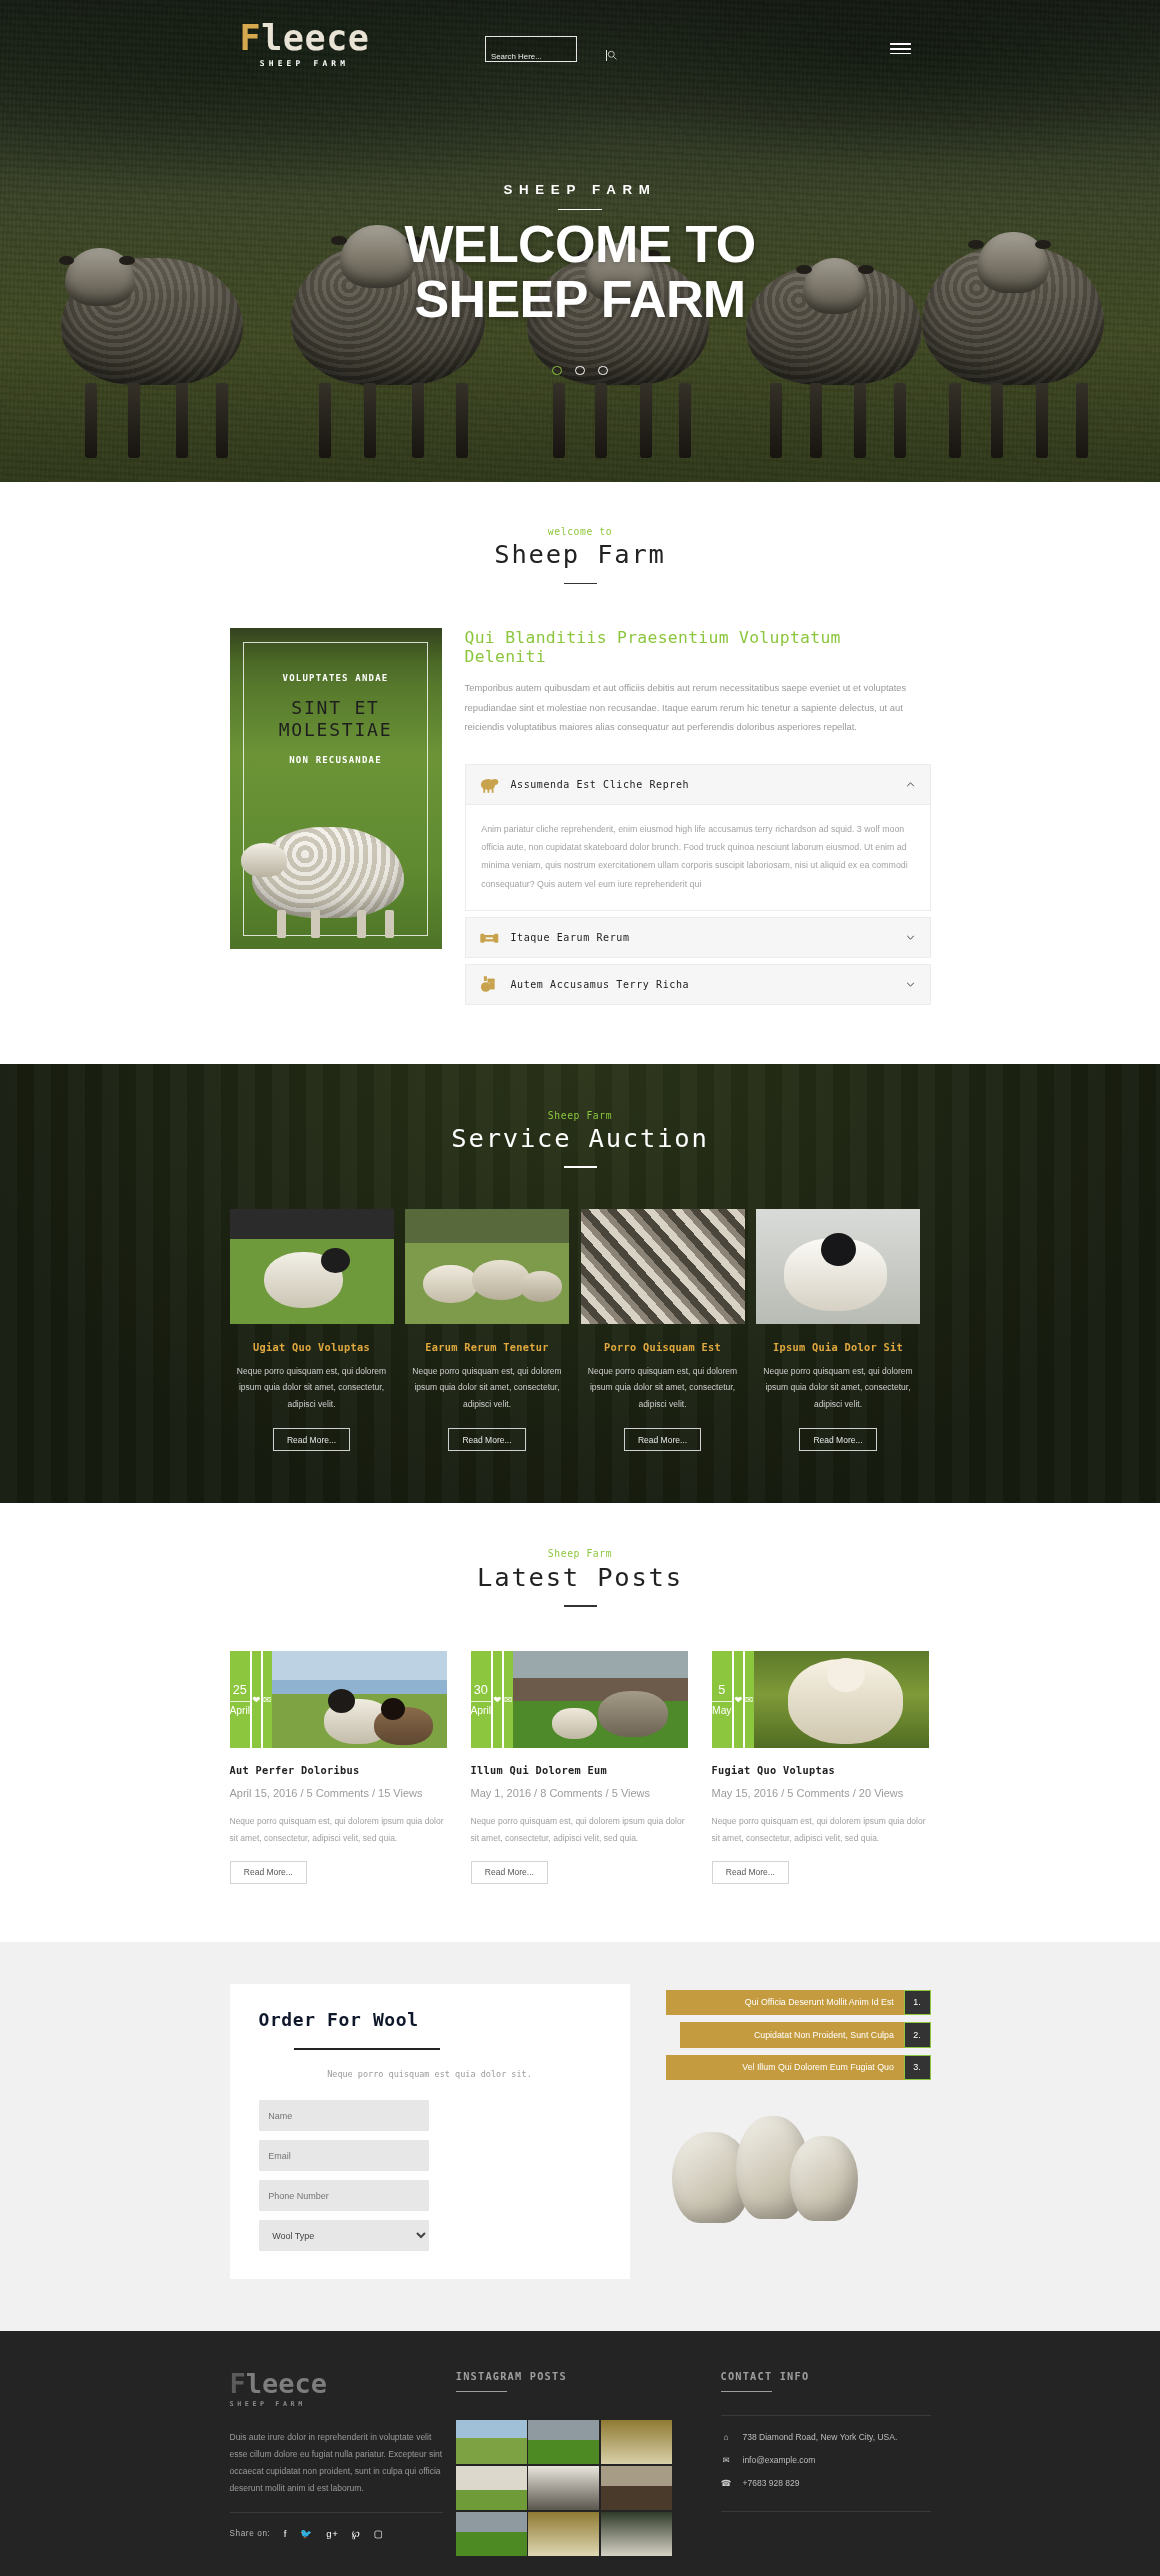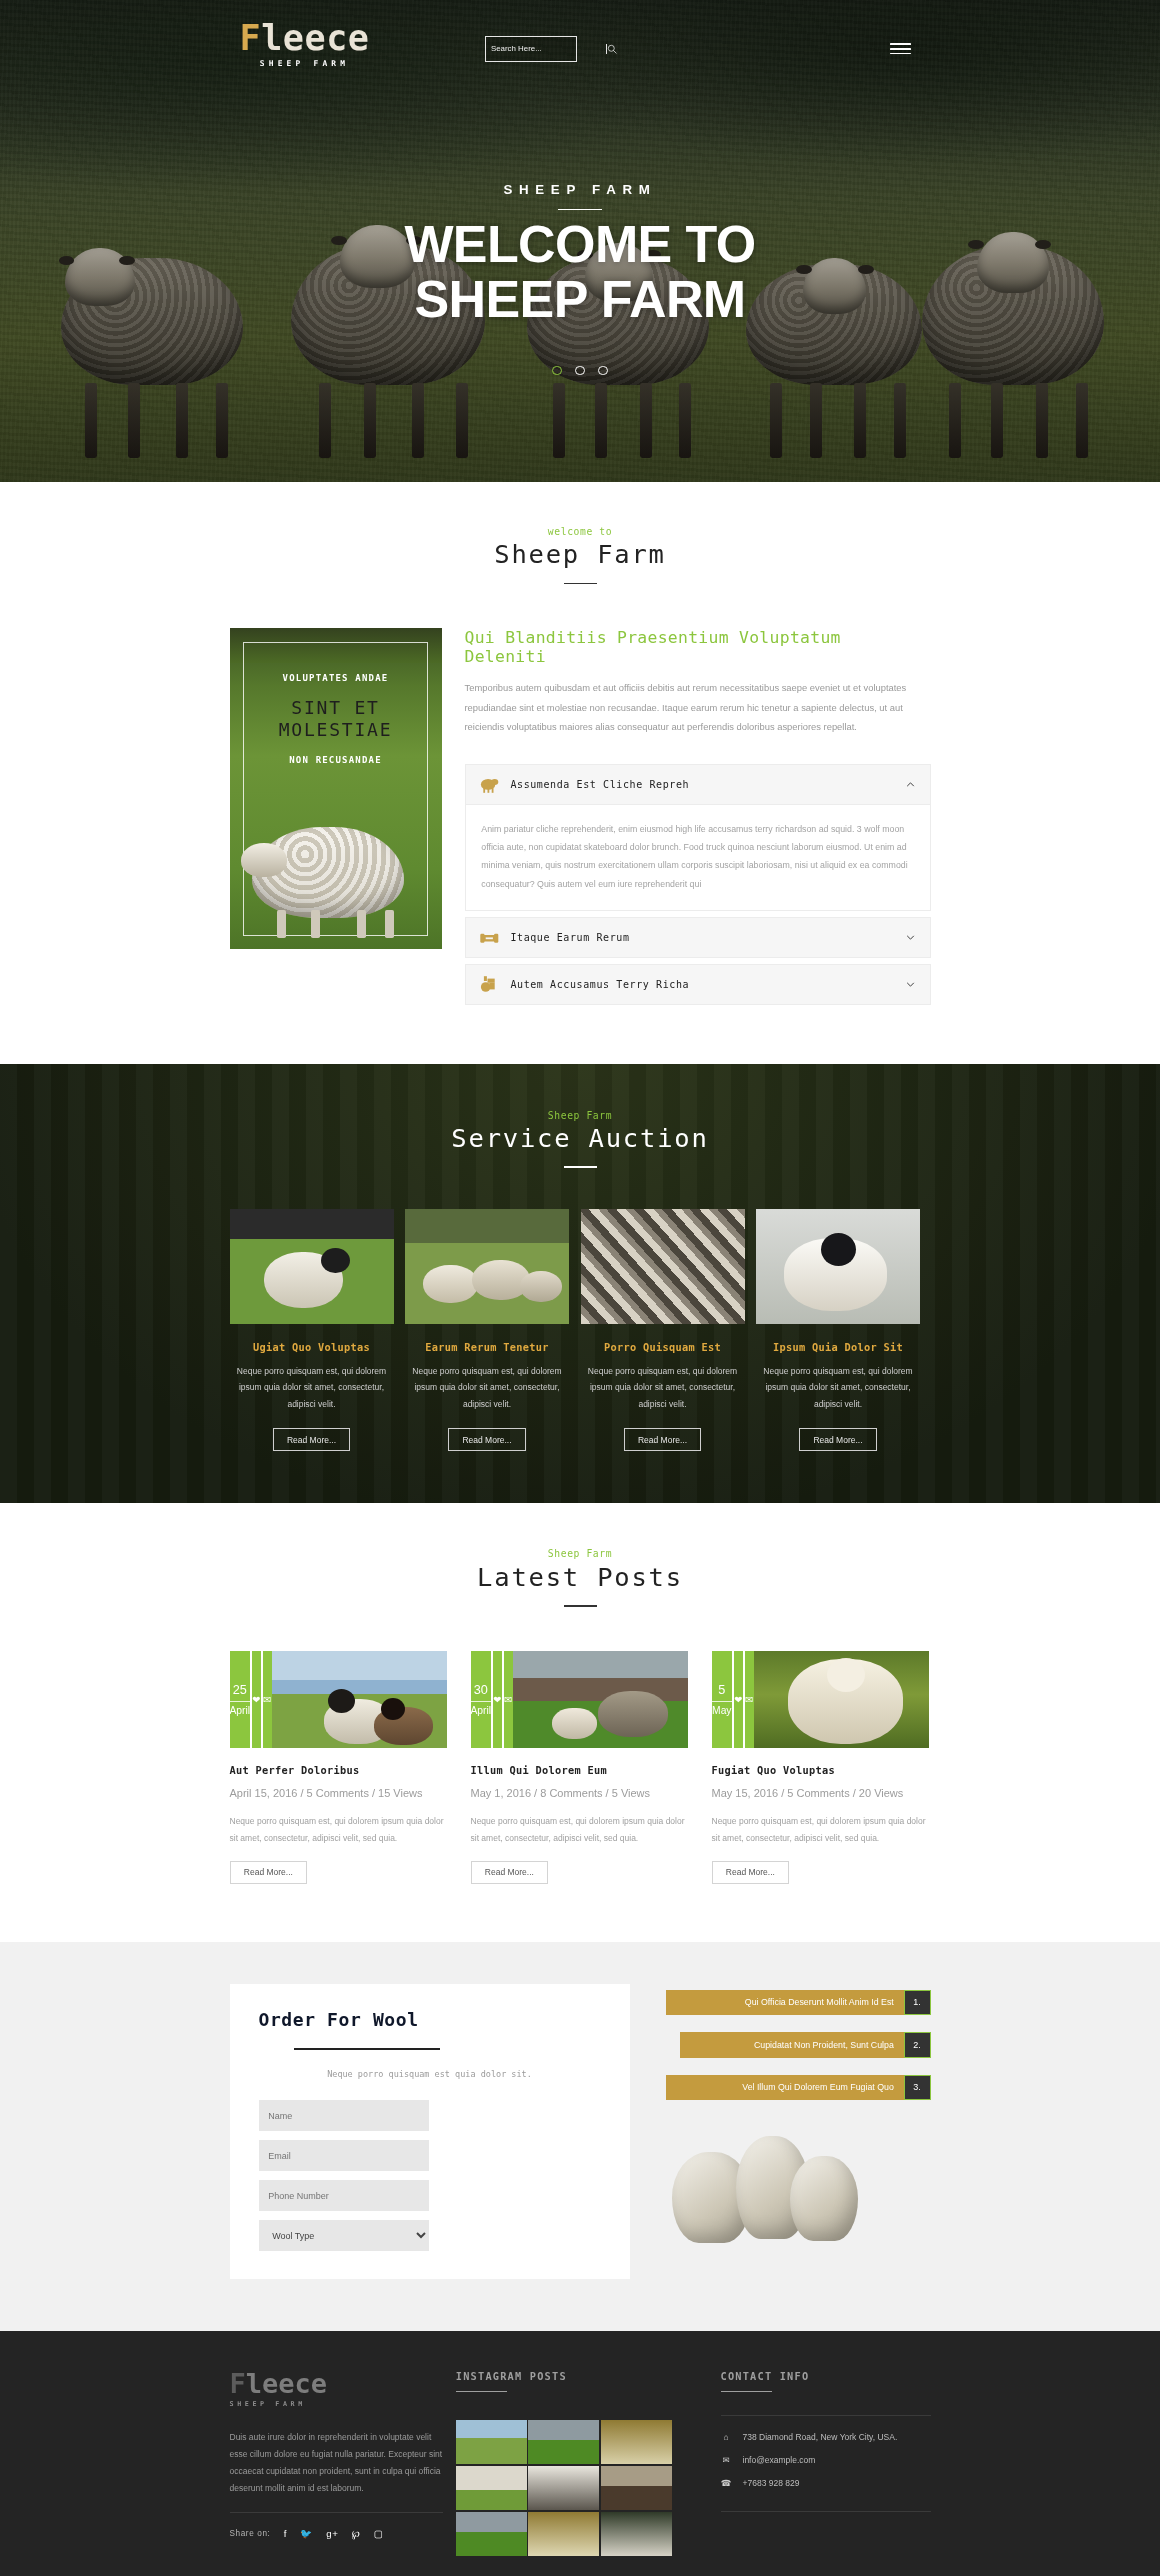--- a/index.html
+++ b/index.html
@@ -75,21 +75,21 @@
   }
   .logo .name .lite { color:#e9e3d6; }
   .logo .sub {
     font-family:"DejaVu Sans Mono", monospace;
     font-size:7.9px; letter-spacing:4.2px; color:#fff; margin-top:3.6px; font-weight:bold;
   }
   .searchbox {
     position:absolute; left:485px; top:36px;
     width:92px; height:25.5px;
     border:0.6px solid #e6e6e6;
-    display:flex; align-items:center;
+    display:flex; align-items:flex-end;
     background:rgba(0,0,0,.12);
   }
   .searchbox input{
     flex:1; background:transparent; border:0; outline:0;
     color:#fff; font-size:7.9px; padding:0 4.9px;
     font-family:"Liberation Sans", sans-serif;
   }
   .searchbox input::placeholder{color:#efefef;}
   .searchbtn{
     width:22px; border-left:0.6px solid #e6e6e6;
@@ -274,21 +274,21 @@
   .form-right textarea{
     background:#e7e7e7;border:0;outline:0;height:167px;padding:8.5px 9.7px;
     font-size:9px;color:#444;resize:vertical;font-family:"Liberation Sans", sans-serif;
   }
   .submit{
     background:#8cc63e;color:#fff;border:0;height:27px;font-size:9.7px;cursor:pointer;
     font-family:"Liberation Sans", sans-serif;
   }
   .order-side{flex:1;padding-left:36px;padding-top:6px;}
   .pill{
-    display:flex;align-items:stretch;margin-bottom:17px;height:25.5px;
+    display:flex;align-items:stretch;margin-bottom:7px;height:25.5px;
   }
   .pill .txt{
     flex:1;background:#c49b3e;color:#fff;display:flex;align-items:center;
     justify-content:flex-end;padding-right:9.7px;font-size:8.8px;
   }
   .pill .num{
     width:27px;background:#333;color:#fff;border:1.2px solid #8cc63e;
     display:flex;align-items:center;justify-content:center;font-size:9px;
   }
   .wool-pic{

